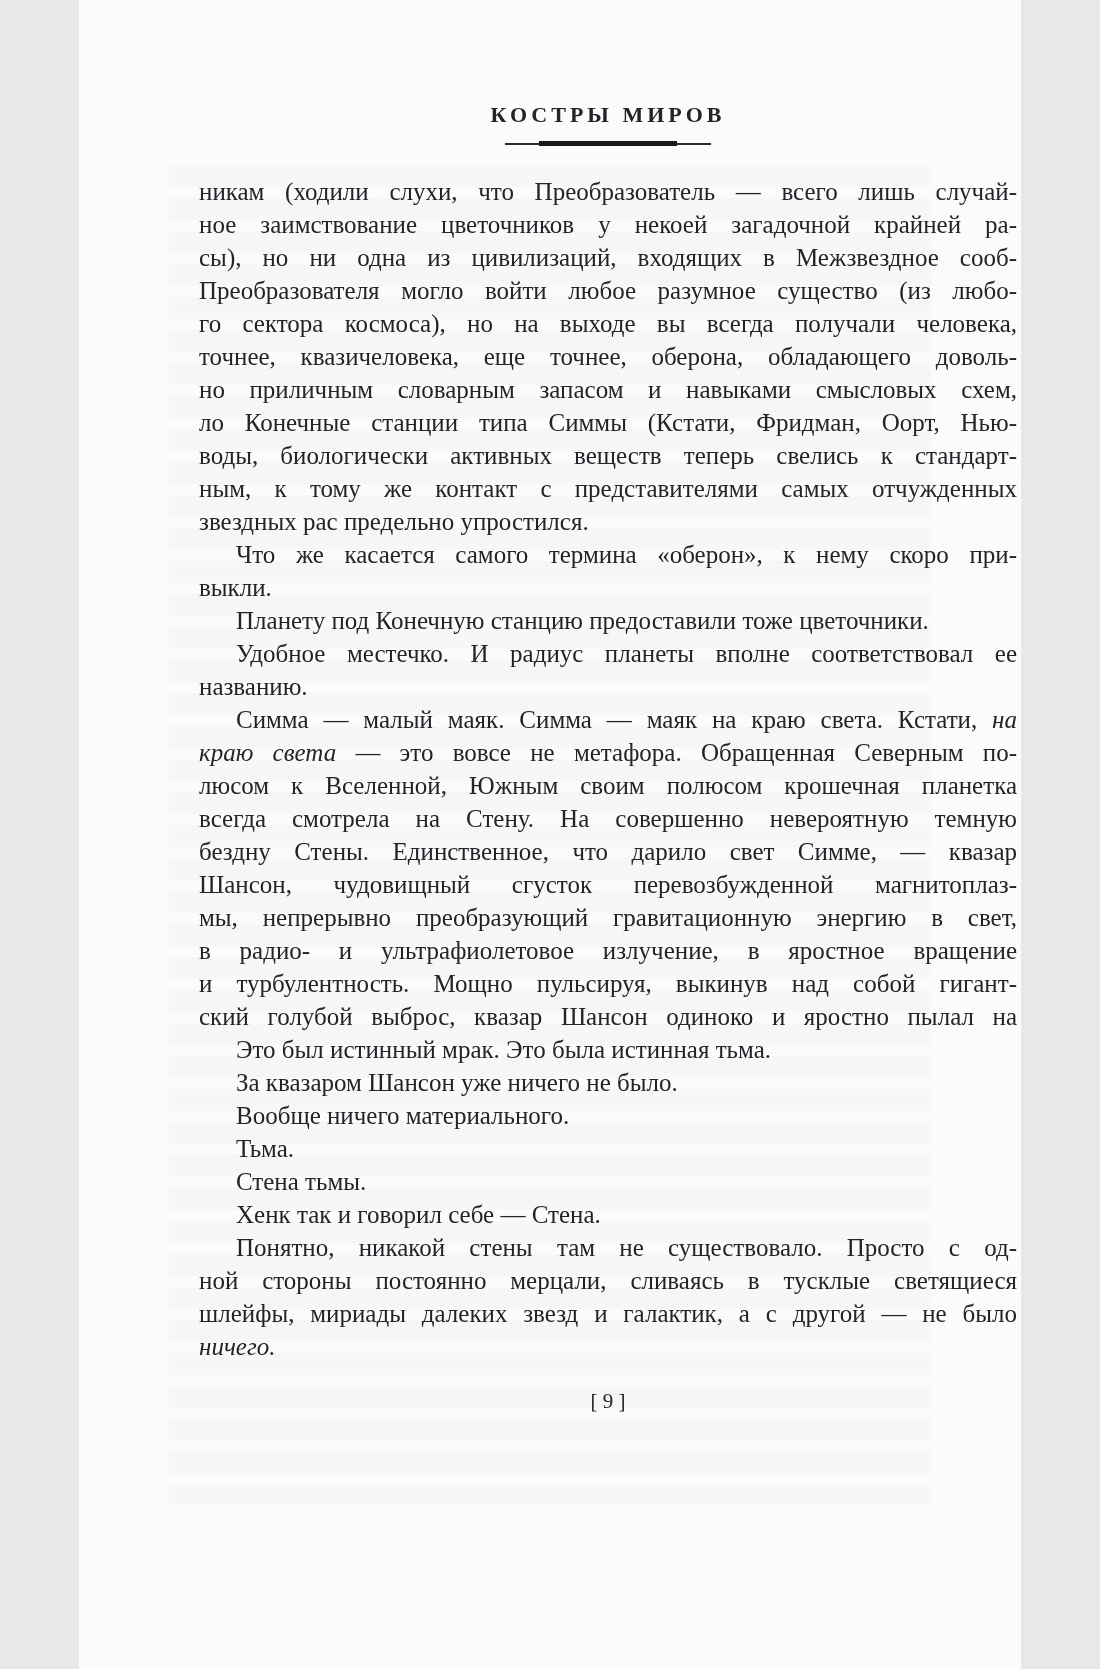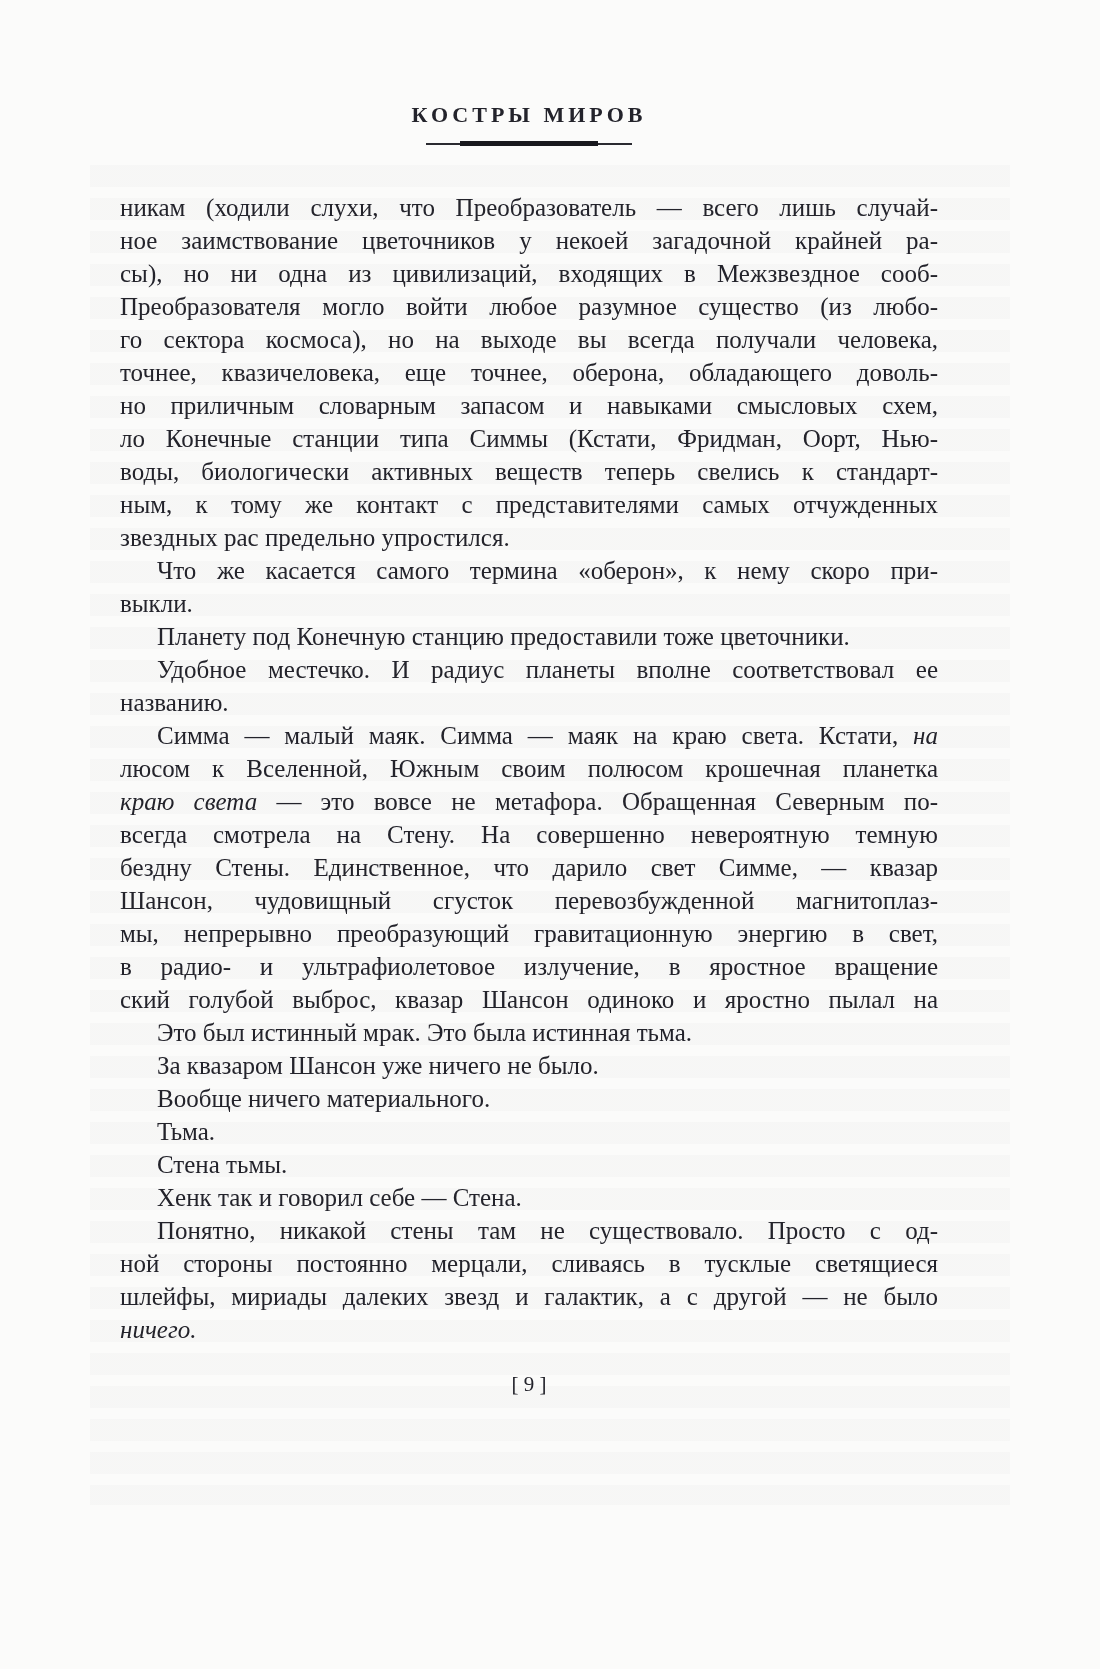--- a/index.html
+++ b/index.html
@@ -3,21 +3,21 @@
 <meta charset="utf-8">
 <style>
   html, body {
     margin: 0;
     padding: 0;
     background: #e8e8e8;
     font-family: "Liberation Serif", "DejaVu Serif", serif;
   }
   .page {
     position: relative;
-    width: 1100px;
+    width: 942px;
     height: 1669px;
     margin: 0 auto;
     background: var(--paper, #fbfbfa);
     color: var(--ink, #222228);
     overflow: hidden;
   }
   
   .page::before {
     content: "";
     position: absolute;
@@ -57,21 +57,21 @@
   }
   .divider-thick-bar {
     position: absolute;
     left: 50%; top: 1px;
     transform: translateX(-50%);
     width: 138px;
     height: 5px;
     background: #18181d;
   }
   .body-text {
-    margin-top: 44px;
+    margin-top: 28px;
     font-size: 25px;
   }
   .line {
     line-height: 33px;
     text-align: justify;
     text-align-last: justify;
     white-space: normal;
   }
   .line.last {
     text-align-last: left;
@@ -114,27 +114,28 @@
         <div class="line"><span>ло Конечные станции типа Симмы (Кстати, Фридман, Оорт, Нью-</span></div>
         <div class="line"><span>воды, биологически активных веществ теперь свелись к стандарт-</span></div>
         <div class="line"><span>ным, к тому же контакт с представителями самых отчужденных</span></div>
         <div class="line last"><span>звездных рас предельно упростился.</span></div>
         <div class="line indent"><span>Что же касается самого термина «оберон», к нему скоро при-</span></div>
         <div class="line last"><span>выкли.</span></div>
         <div class="line indent last"><span>Планету под Конечную станцию предоставили тоже цветочники.</span></div>
         <div class="line indent"><span>Удобное местечко. И радиус планеты вполне соответствовал ее</span></div>
         <div class="line last"><span>названию.</span></div>
         <div class="line indent"><span>Симма — малый маяк. Симма — маяк на краю света. Кстати, </span><em>на</em></div>
+        <div class="line"><em>краю света</em><span> — это вовсе не метафора. Обращенная Северным по-</span></div>
         <div class="line"><span>люсом к Вселенной, Южным своим полюсом крошечная планетка</span></div>
-        <div class="line"><em>краю света</em><span> — это вовсе не метафора. Обращенная Северным по-</span></div>
         <div class="line"><span>всегда смотрела на Стену. На совершенно невероятную темную</span></div>
         <div class="line"><span>бездну Стены. Единственное, что дарило свет Симме, — квазар</span></div>
         <div class="line"><span>Шансон, чудовищный сгусток перевозбужденной магнитоплаз-</span></div>
         <div class="line"><span>мы, непрерывно преобразующий гравитационную энергию в свет,</span></div>
         <div class="line"><span>в радио- и ультрафиолетовое излучение, в яростное вращение</span></div>
+        <div class="line"><span>и турбулентность. Мощно пульсируя, выкинув над собой гигант-</span></div>
         <div class="line"><span>ский голубой выброс, квазар Шансон одиноко и яростно пылал на</span></div>
         <div class="line indent last"><span>Это был истинный мрак. Это была истинная тьма.</span></div>
         <div class="line indent last"><span>За квазаром Шансон уже ничего не было.</span></div>
         <div class="line indent last"><span>Вообще ничего материального.</span></div>
         <div class="line indent last"><span>Тьма.</span></div>
         <div class="line indent last"><span>Стена тьмы.</span></div>
         <div class="line indent last"><span>Хенк так и говорил себе — Стена.</span></div>
         <div class="line indent"><span>Понятно, никакой стены там не существовало. Просто с од-</span></div>
         <div class="line"><span>ной стороны постоянно мерцали, сливаясь в тусклые светящиеся</span></div>
         <div class="line"><span>шлейфы, мириады далеких звезд и галактик, а с другой — не было</span></div>

